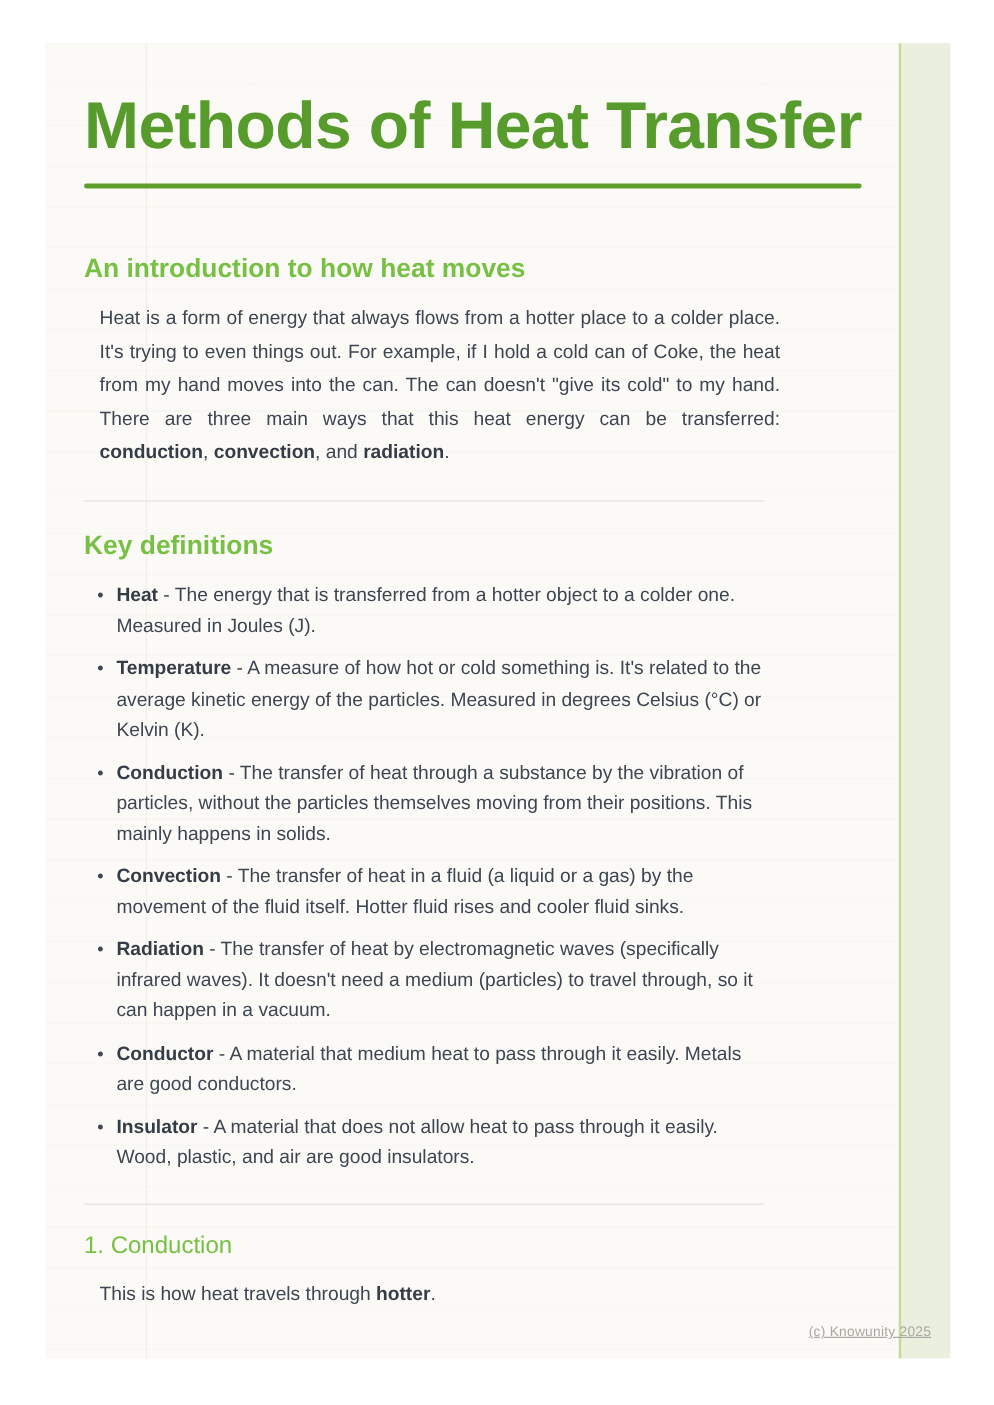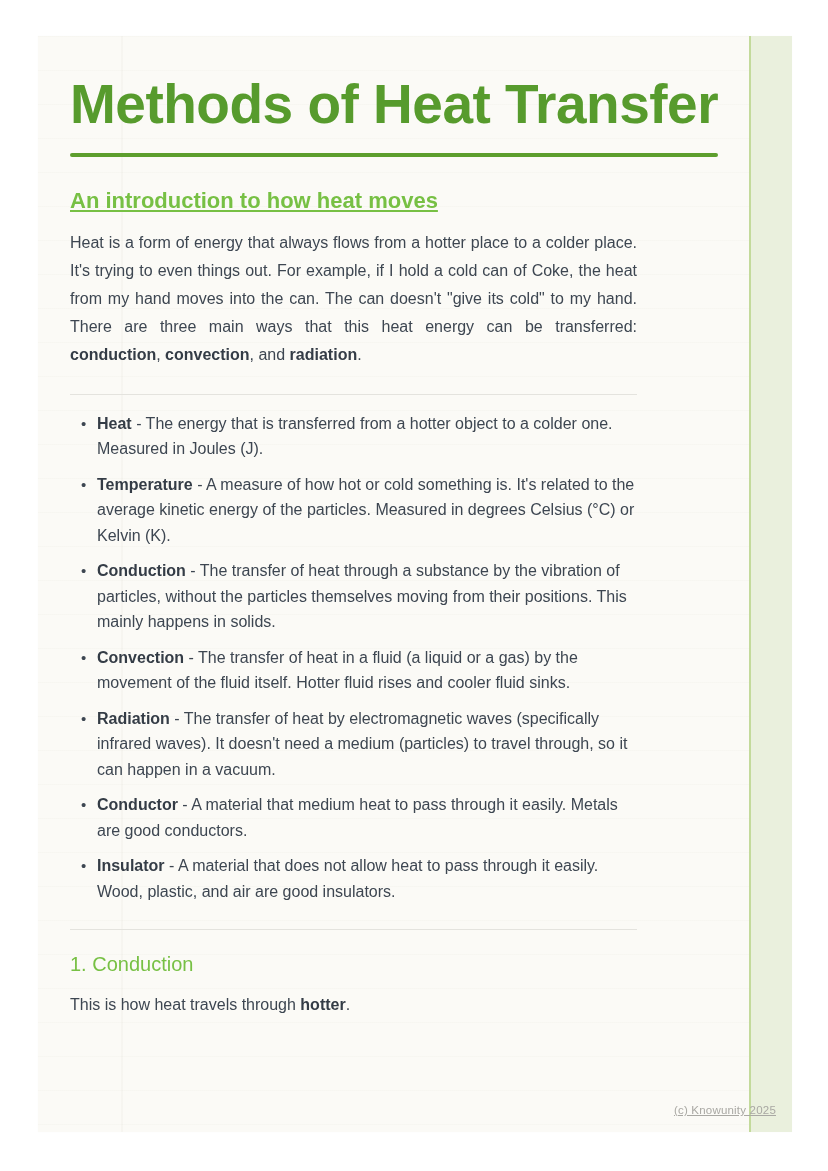--- a/index.html
+++ b/index.html
@@ -55,31 +55,31 @@
     margin-top: 18px;
   }
   h2.section-heading {
     margin: 0;
     margin-top: 24px;
     font-size: 22px;
     line-height: 1.2;
     font-weight: 700;
     color: #77c044;
   }
-  h2.intro-heading { margin-top: 31px; text-decoration: underline; }
+  h2.intro-heading { margin-top: 54px; }
   h3.sub-heading {
     margin: 0;
     margin-top: 22px;
     font-size: 20px;
     line-height: 1.2;
     font-weight: 400;
     color: #77c044;
   }
   p.body-text {
-    margin: 0;
+    margin: 13px;
     margin-top: 15px;
     width: 567px;
     font-size: 16px;
     line-height: 28px;
     color: #3d4651;
   }
   p.justified { text-align: justify; }
   .divider {
     width: 567px;
     height: 0;
@@ -130,20 +130,21 @@
   <div class="inner">
 
     <h1 class="doc-title">Methods of Heat Transfer</h1>
     <div class="title-rule"></div>
 
     <h2 class="section-heading intro-heading">An introduction to how heat moves</h2>
     <p class="body-text justified"><span>Heat is a form of energy that always flows from a hotter place to a colder place. It's trying to even things out. For example, if I hold a cold can of Coke, the heat from my hand moves into the can. The can doesn't "give its cold" to my hand. There are three main ways that this heat energy can be transferred: </span><b>conduction</b><span>, </span><b>convection</b><span>, and </span><b>radiation</b><span>.</span></p>
 
     <hr class="divider">
 
+    <h2 class="section-heading">Key definitions</h2>
 
     <ul class="def-list">
       <li><span class="dot">•</span><b>Heat</b><span> - The energy that is transferred from a hotter object to a colder one. Measured in Joules (J).</span></li>
       <li><span class="dot">•</span><b>Temperature</b><span> - A measure of how hot or cold something is. It's related to the average kinetic energy of the particles. Measured in degrees Celsius (°C) or Kelvin (K).</span></li>
       <li><span class="dot">•</span><b>Conduction</b><span> - The transfer of heat through a substance by the vibration of particles, without the particles themselves moving from their positions. This mainly happens in solids.</span></li>
       <li><span class="dot">•</span><b>Convection</b><span> - The transfer of heat in a fluid (a liquid or a gas) by the movement of the fluid itself. Hotter fluid rises and cooler fluid sinks.</span></li>
       <li><span class="dot">•</span><b>Radiation</b><span> - The transfer of heat by electromagnetic waves (specifically infrared waves). It doesn't need a medium (particles) to travel through, so it can happen in a vacuum.</span></li>
       <li><span class="dot">•</span><b>Conductor</b><span> - A material that medium heat to pass through it easily. Metals are good conductors.</span></li>
       <li><span class="dot">•</span><b>Insulator</b><span> - A material that does not allow heat to pass through it easily. Wood, plastic, and air are good insulators.</span></li>
     </ul>

